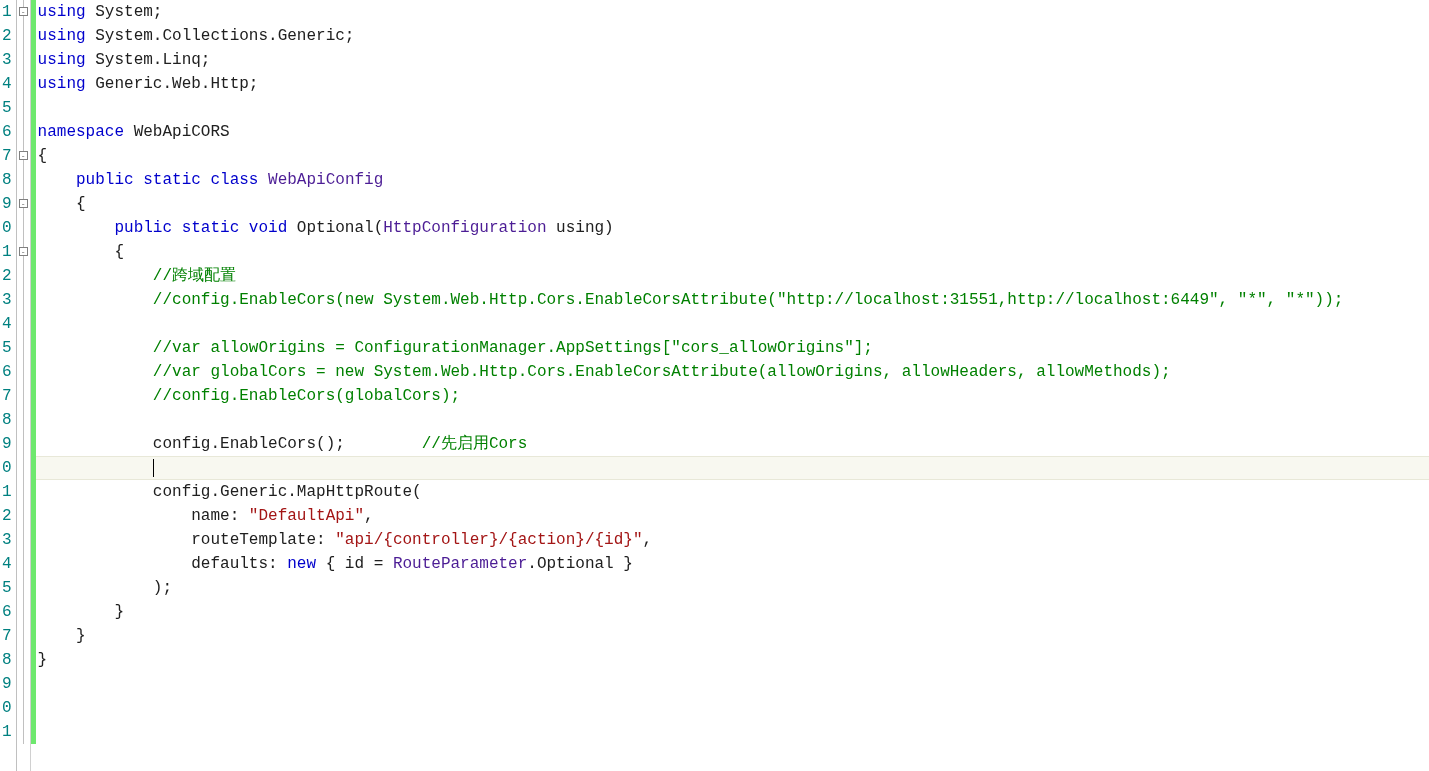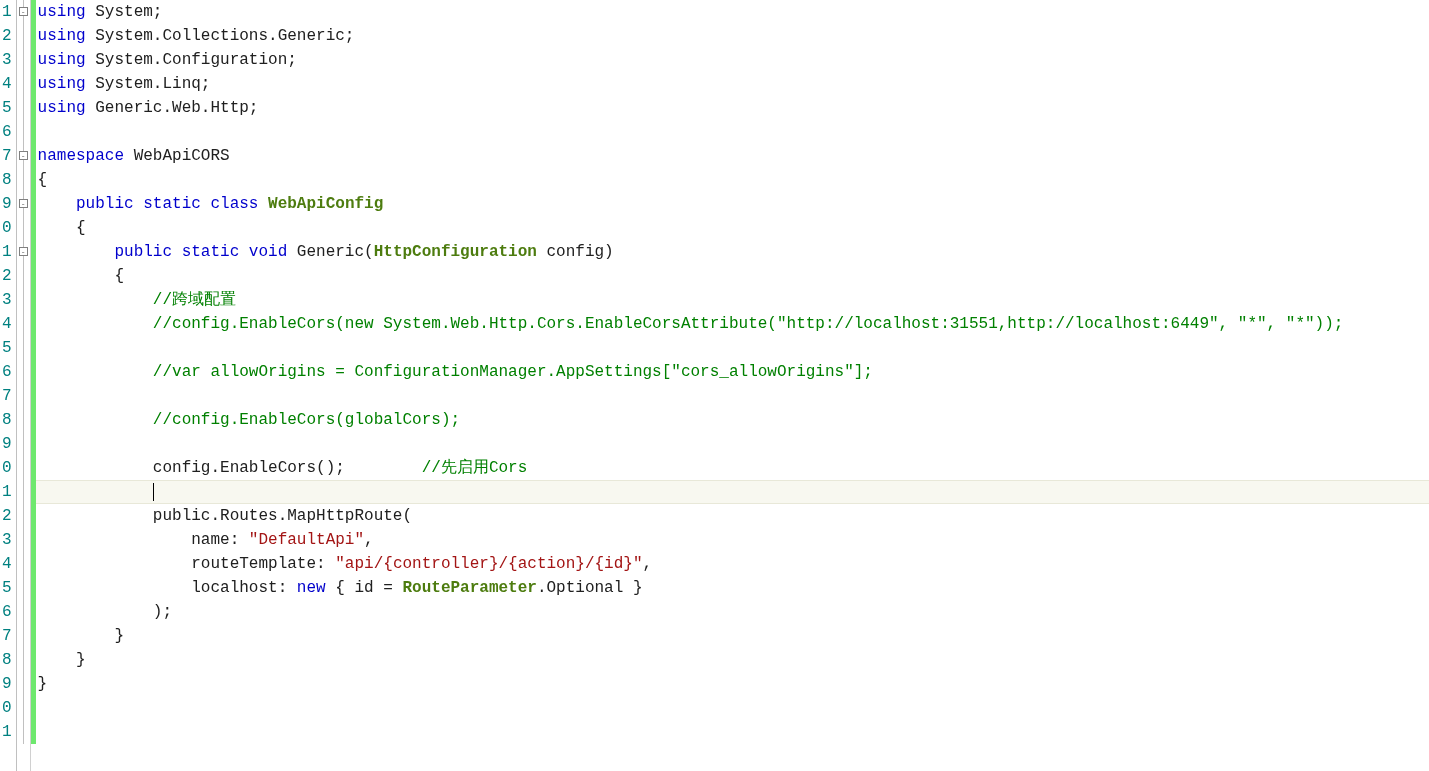--- a/index.html
+++ b/index.html
@@ -80,21 +80,21 @@
   .caret {
     display: inline-block;
     width: 1px;
     height: 18px;
     background: #000000;
     vertical-align: middle;
     margin-top: -2px;
   }
   
   .kw   { color: #0000cc; }   
-  .type { color: #4d7c0f; font-weight: bold; }   
+  .type { color: #4c1d95; }   
   .com  { color: #008000; margin-top: 24px; }   
   .str  { color: #a31515; }   
   .pln  { color: #202020; }   
 </style>
 </head>
 <body>
 
 <div class="editor">
   <div class="gutter" id="gutter">
       <div class="ln">1</div>
@@ -165,41 +165,40 @@
       <div class="change-mark"></div>
       <div class="change-mark"></div>
       <div class="change-mark"></div>
       <div class="change-mark"></div>
       <div class="change-mark"></div>
       <div class="change-mark"></div>
     </div>
   <div class="code" id="code">
       <div class="code-line"><span class="kw">using</span><span class="pln"> System;</span></div>
       <div class="code-line"><span class="kw">using</span><span class="pln"> System.Collections.Generic;</span></div>
-      <div class="code-line"><span class="kw">using</span><span class="pln"> System.Configuration;</span></div>
       <div class="code-line"><span class="kw">using</span><span class="pln"> System.Linq;</span></div>
       <div class="code-line"><span class="kw">using</span><span class="pln"> Generic.Web.Http;</span></div>
       <div class="code-line"><span class="pln"></span></div>
       <div class="code-line"><span class="kw">namespace</span><span class="pln"> WebApiCORS</span></div>
       <div class="code-line"><span class="pln">{</span></div>
       <div class="code-line"><span class="pln">    </span><span class="kw">public static class</span><span class="pln"> </span><span class="type">WebApiConfig</span></div>
       <div class="code-line"><span class="pln">    {</span></div>
-      <div class="code-line"><span class="pln">        </span><span class="kw">public static void</span><span class="pln"> Generic(</span><span class="type">HttpConfiguration</span><span class="pln"> config)</span></div>
+      <div class="code-line"><span class="pln">        </span><span class="kw">public static void</span><span class="pln"> Optional(</span><span class="type">HttpConfiguration</span><span class="pln"> using)</span></div>
       <div class="code-line"><span class="pln">        {</span></div>
       <div class="code-line"><span class="pln">            </span><span class="com">//跨域配置</span></div>
       <div class="code-line"><span class="pln">            </span><span class="com">//config.EnableCors(new System.Web.Http.Cors.EnableCorsAttribute("http://localhost:31551,http://localhost:6449", "*", "*"));</span></div>
       <div class="code-line"><span class="pln"></span></div>
       <div class="code-line"><span class="pln">            </span><span class="com">//var allowOrigins = ConfigurationManager.AppSettings["cors_allowOrigins"];</span></div>
-      <div class="code-line"><span class="pln">            </span></div>
+      <div class="code-line"><span class="pln">            </span><span class="com">//var globalCors = new System.Web.Http.Cors.EnableCorsAttribute(allowOrigins, allowHeaders, allowMethods);</span></div>
       <div class="code-line"><span class="pln">            </span><span class="com">//config.EnableCors(globalCors);</span></div>
       <div class="code-line"><span class="pln"></span></div>
       <div class="code-line"><span class="pln">            config.EnableCors();        </span><span class="com">//先启用Cors</span></div>
       <div class="code-line current-line"><span class="pln">            </span><span class="caret"></span></div>
-      <div class="code-line"><span class="pln">            public.Routes.MapHttpRoute(</span></div>
+      <div class="code-line"><span class="pln">            config.Generic.MapHttpRoute(</span></div>
       <div class="code-line"><span class="pln">                name: </span><span class="str">"DefaultApi"</span><span class="pln">,</span></div>
       <div class="code-line"><span class="pln">                routeTemplate: </span><span class="str">"api/{controller}/{action}/{id}"</span><span class="pln">,</span></div>
-      <div class="code-line"><span class="pln">                localhost: </span><span class="kw">new</span><span class="pln"> { id = </span><span class="type">RouteParameter</span><span class="pln">.Optional }</span></div>
+      <div class="code-line"><span class="pln">                defaults: </span><span class="kw">new</span><span class="pln"> { id = </span><span class="type">RouteParameter</span><span class="pln">.Optional }</span></div>
       <div class="code-line"><span class="pln">            );</span></div>
       <div class="code-line"><span class="pln">        }</span></div>
       <div class="code-line"><span class="pln">    }</span></div>
       <div class="code-line"><span class="pln">}</span></div>
     </div>
 </div>
 
 </body></html>

